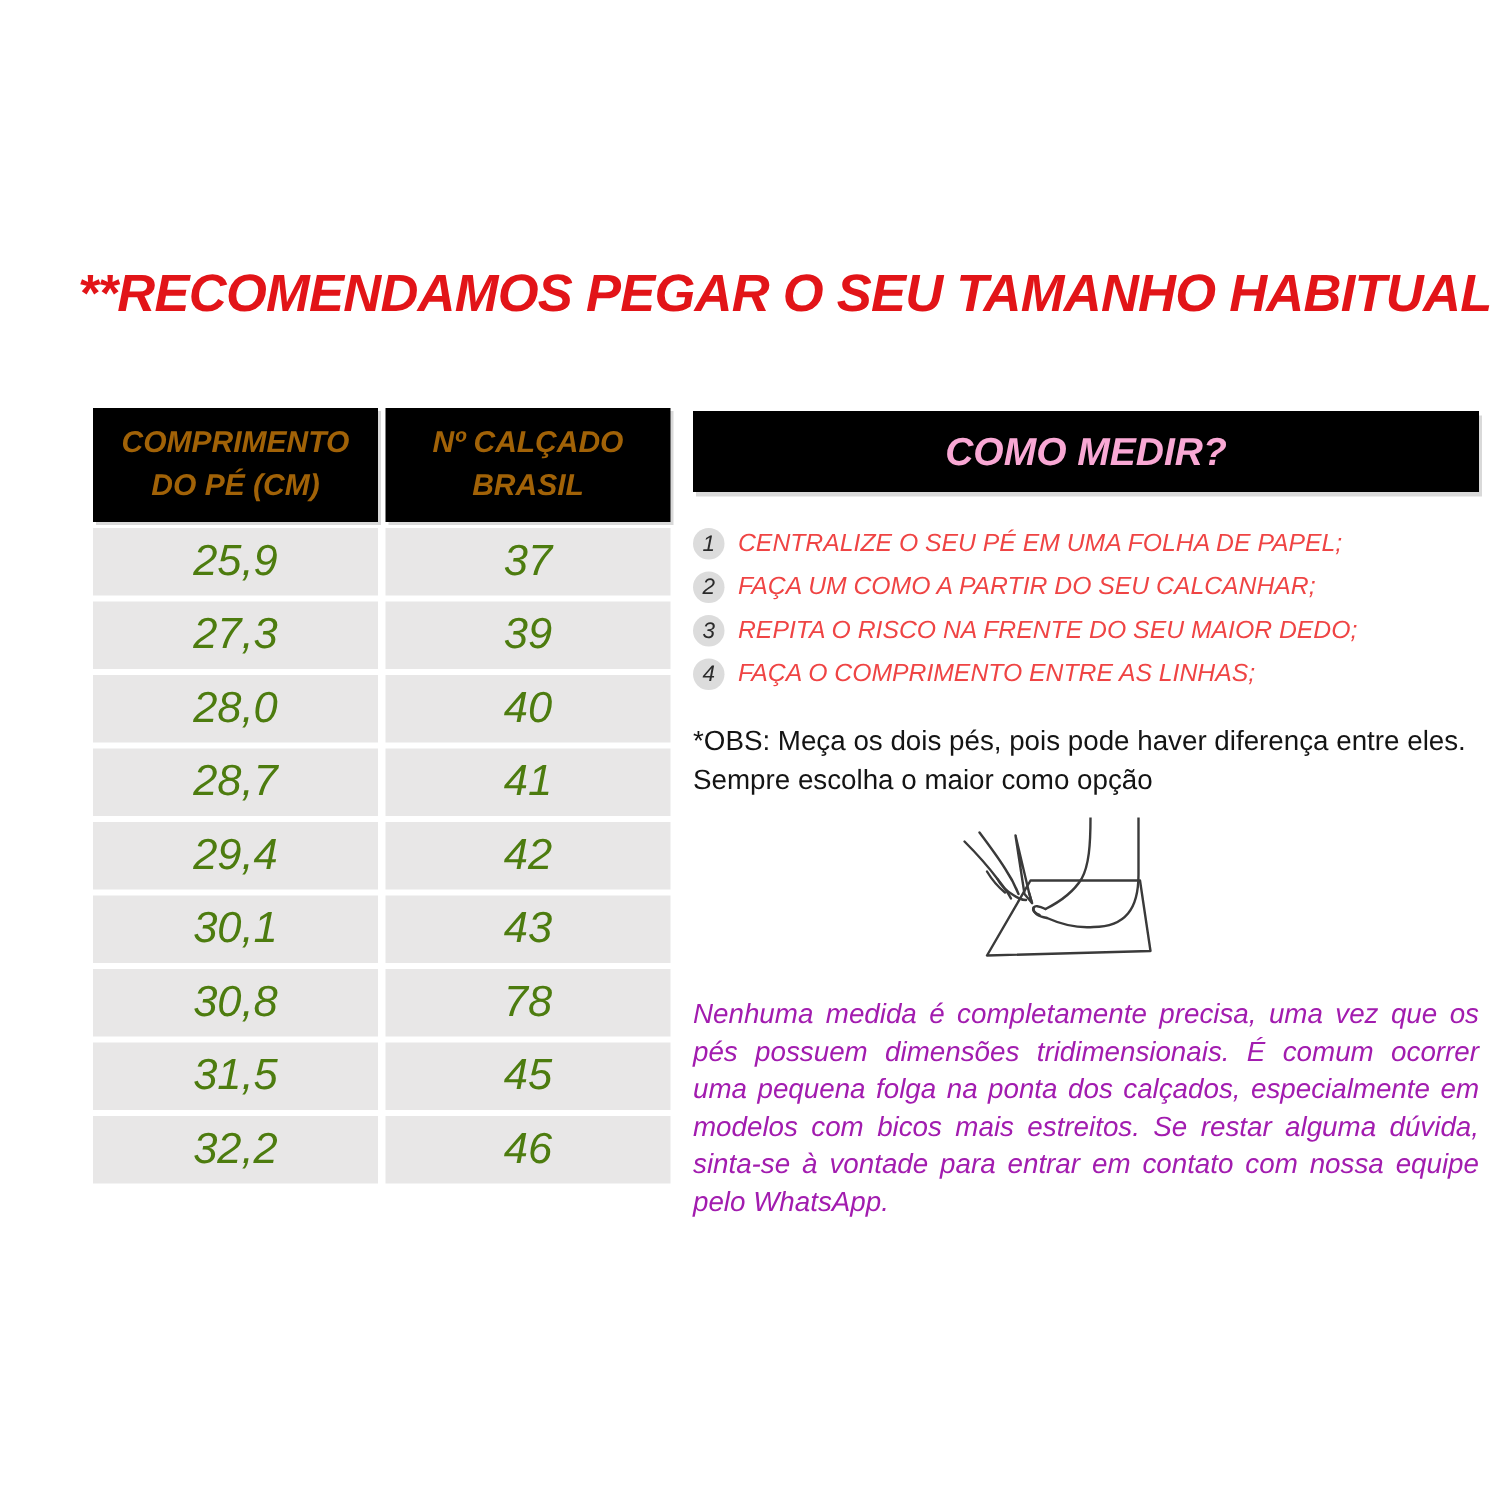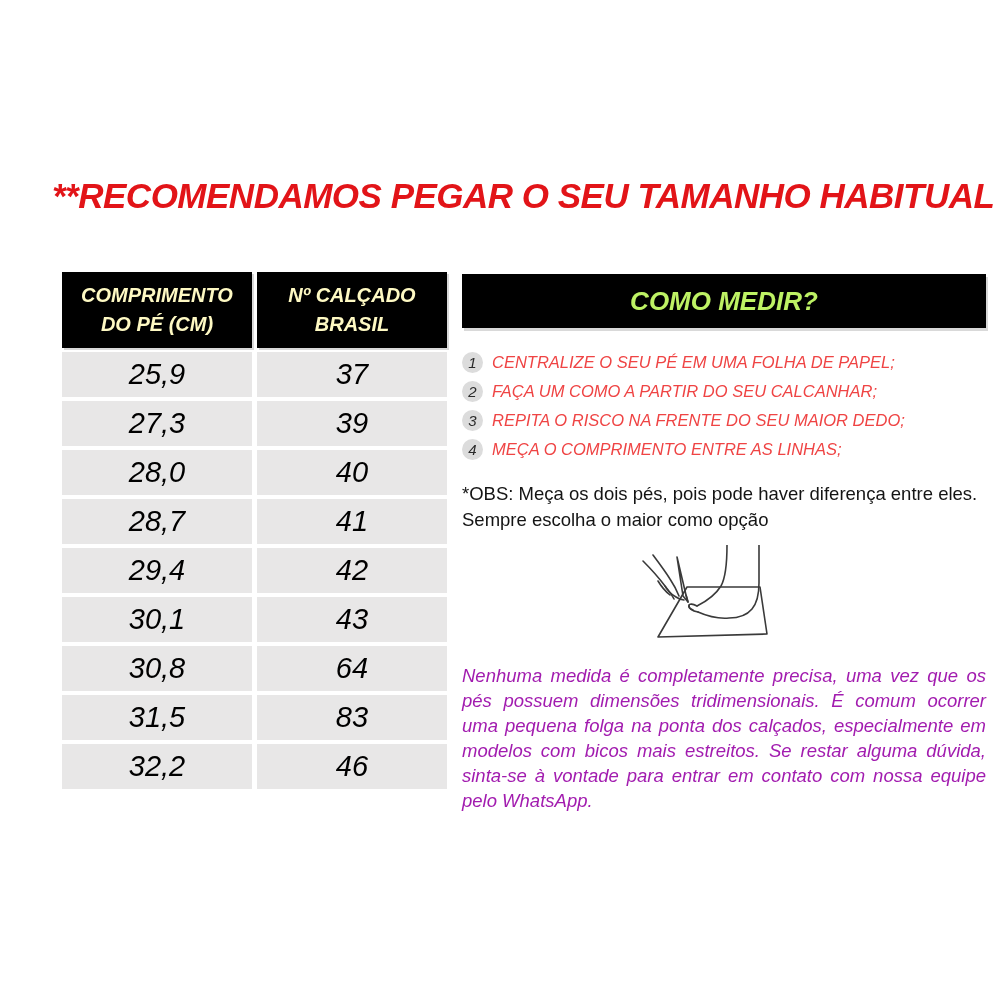--- a/index.html
+++ b/index.html
@@ -32,52 +32,52 @@
     position: absolute;
     left: 57px;
     top: 268px;
     border-collapse: separate;
     border-spacing: 5px 4px;
   }
   .size-table th {
     width: 190px;
     height: 76px;
     background: #000000;
-    color: #fef9c3;
+    color: #a16207;
     font-size: 20px;
     font-weight: bold;
     font-style: italic;
     text-align: center;
     vertical-align: middle;
     line-height: 1.45;
     box-shadow: 2px 2px 0 #d9d9d9;
   }
   .size-table td {
     width: 190px;
     height: 45px;
     background: #e8e7e7;
-    color: #000000;
+    color: #4d7c0f;
     font-size: 29px;
     font-style: italic;
     text-align: center;
     vertical-align: middle;
   }
 
   
   .right-panel {
     position: absolute;
     left: 462px;
     top: 274px;
     width: 524px;
   }
   .howto-header {
     width: 100%;
     height: 54px;
     background: #000000;
-    color: #bef264;
+    color: #f9a8d4;
     font-size: 26px;
     font-weight: bold;
     font-style: italic;
     text-align: center;
     line-height: 54px;
     box-shadow: 2px 3px 0 #d9d9d9;
   }
   .steps { margin-top: 20px; }
   .step {
     display: flex;
@@ -164,25 +164,25 @@
       <tr>
         <td>29,4</td>
         <td>42</td>
       </tr>
       <tr>
         <td>30,1</td>
         <td>43</td>
       </tr>
       <tr>
         <td>30,8</td>
-        <td>64</td>
+        <td>78</td>
       </tr>
       <tr>
         <td>31,5</td>
-        <td>83</td>
+        <td>45</td>
       </tr>
       <tr>
         <td>32,2</td>
         <td>46</td>
       </tr>
     </tbody>
   </table>
 
   <div class="right-panel">
 
@@ -196,21 +196,21 @@
       <div class="step">
         <span class="badge">2</span>
         <span class="step-text">FAÇA UM COMO A PARTIR DO SEU CALCANHAR;</span>
       </div>
       <div class="step">
         <span class="badge">3</span>
         <span class="step-text">REPITA O RISCO NA FRENTE DO SEU MAIOR DEDO;</span>
       </div>
       <div class="step">
         <span class="badge">4</span>
-        <span class="step-text">MEÇA O COMPRIMENTO ENTRE AS LINHAS;</span>
+        <span class="step-text">FAÇA O COMPRIMENTO ENTRE AS LINHAS;</span>
       </div>
     </div>
 
     <div class="obs">*OBS: Meça os dois pés, pois pode haver diferença entre eles. Sempre escolha o maior como opção</div>
 
     <svg class="illustration" viewBox="0 0 222 110" fill="none" stroke="#3a3a3a" stroke-width="1.6" stroke-linecap="round" stroke-linejoin="round">
 
       <polygon points="45,92 154,89 147,42 74,42"></polygon>
 
       <path d="M146,0 L146,38 C146,50 144,58 139,64 C134,70 126,73 116,73 C104,74 94,71 85,67"></path>

